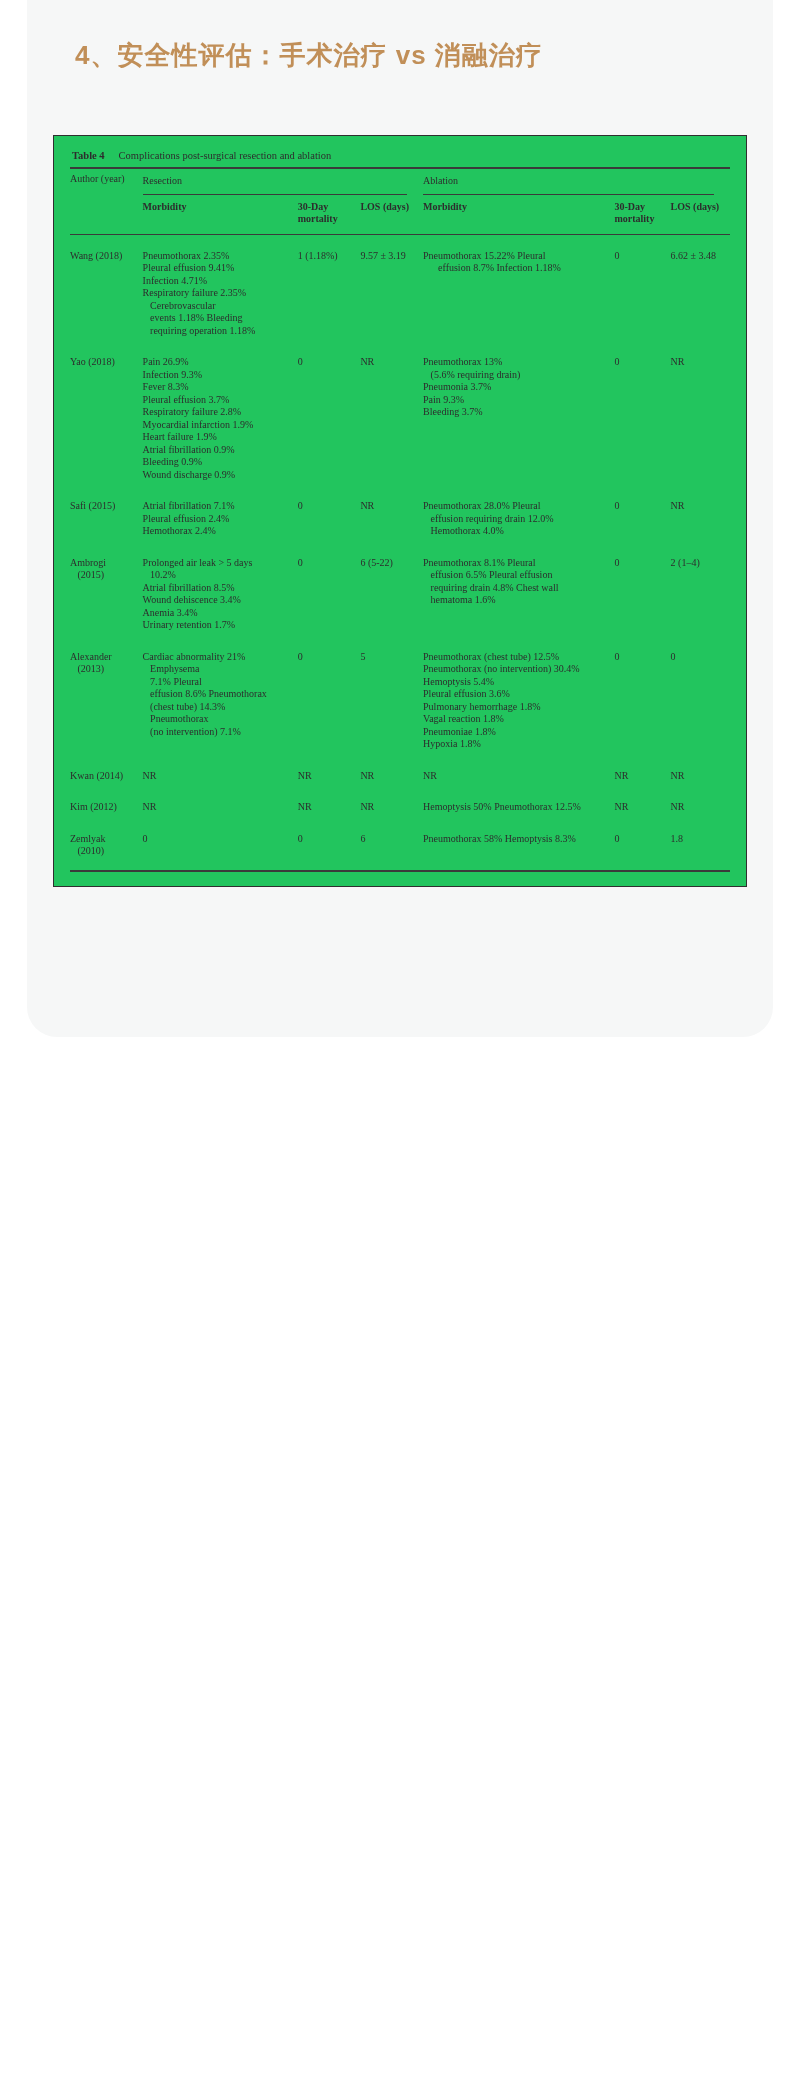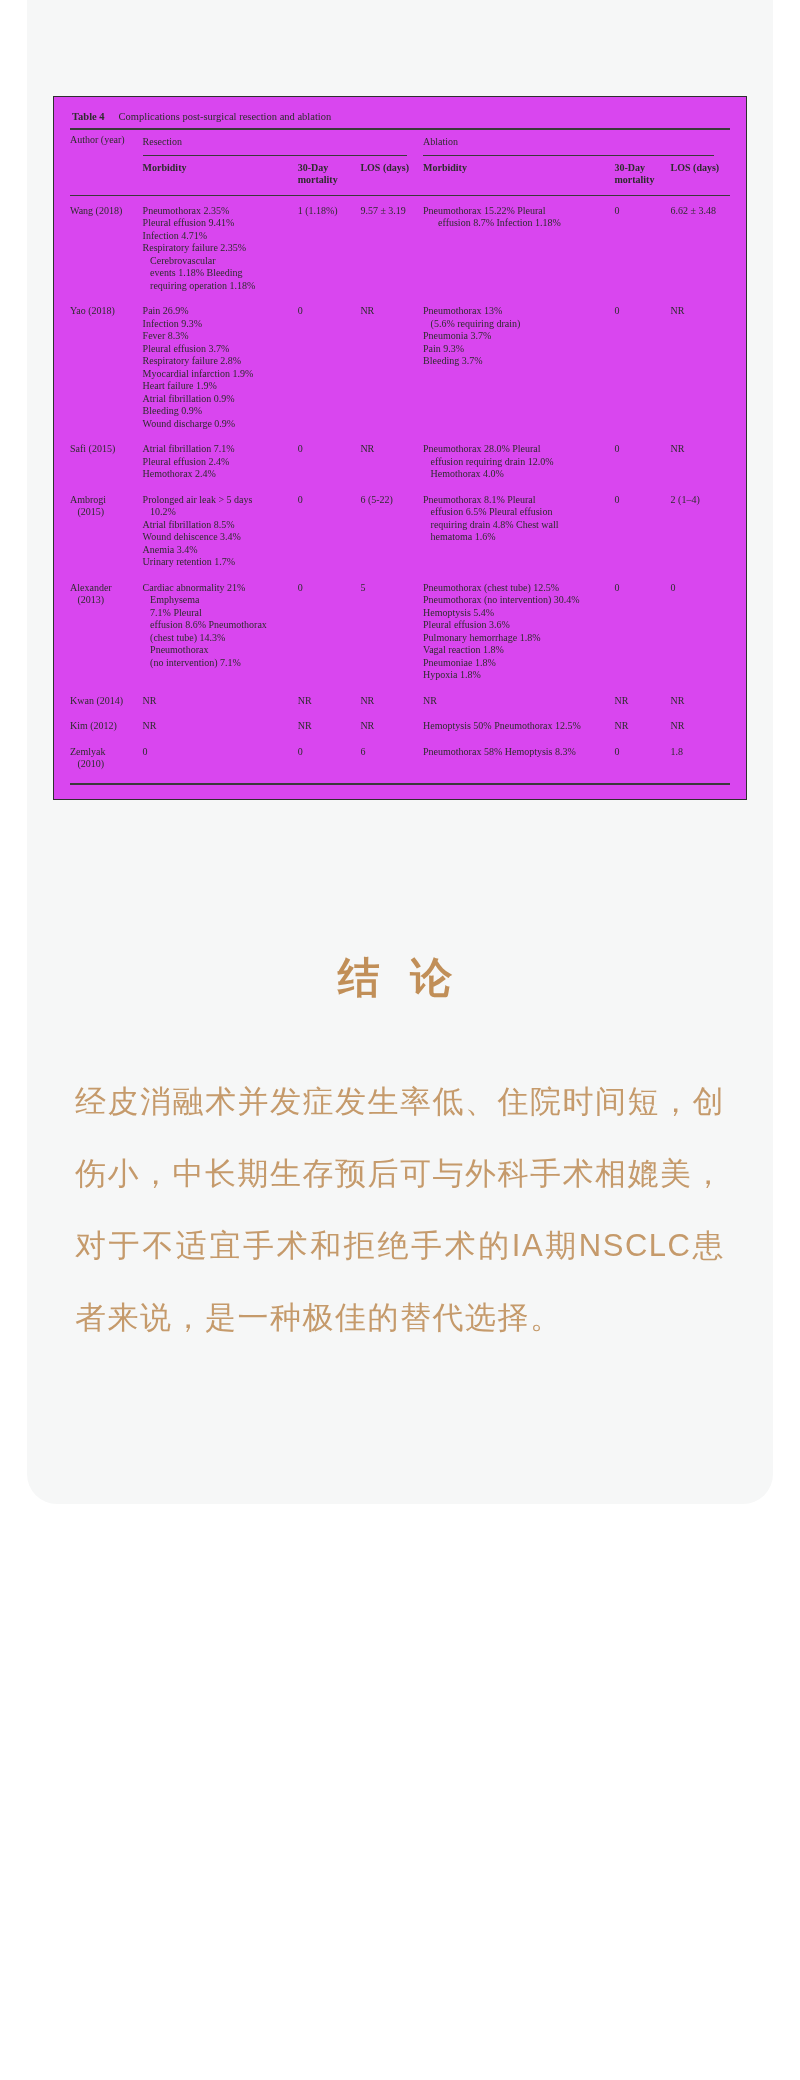--- a/index.html
+++ b/index.html
@@ -14,41 +14,41 @@
     font-size:26px;font-weight:bold;letter-spacing:1px;
     margin:4px 0 26px 0;
   }
   .body-para{
     font-size:31px;line-height:69px;letter-spacing:1.5px;
     text-align:justify;margin:0 0 0 0;
   }
   .body-para.second{margin-top:40px;}
   
   .table-box{
-    margin:62px 0 0 0;background:#d946ef;border:1px solid #2f2f2f;
+    margin:62px 0 0 0;background:#22c55e;border:1px solid #2f2f2f;
     padding:12px 16px 14px 16px;
     font-family:"Liberation Serif",serif;color:#2d2d2d;
   }
   .tbl-caption{font-size:10.5px;padding:2px 2px 6px 2px;border-bottom:2px solid #3a3a3a;}
   .tbl-caption .cap-label{font-weight:bold;margin-right:14px;}
   table.journal{
     width:100%;border-collapse:collapse;table-layout:fixed;
     font-size:10px;line-height:12.5px;
     border-bottom:2px solid #3a3a3a;
   }
   table.journal th, table.journal td{
     text-align:left;vertical-align:top;font-weight:normal;
     padding:2px 4px 2px 0;word-wrap:break-word;
   }
   table.journal .grp div{
     border-bottom:1.6px solid #3a3a3a;padding:4px 0 6px 0;margin-right:12px;
   }
   table.journal thead tr.sub th{padding:4px 4px 8px 0;border-bottom:1.4px solid #3a3a3a;white-space:pre-line;font-weight:bold;}
   table.journal thead th.author-h{border-bottom:1.4px solid #3a3a3a;padding-top:4px;}
-  table.journal td{white-space:pre-wrap;padding-top:9px;padding-bottom:4px;}
+  table.journal td{white-space:pre-wrap;padding-top:15px;padding-bottom:4px;}
   table.journal tbody tr:last-child td{padding-bottom:12px;}
   col.c-author{width:11%;}
   col.c-rmorb{width:23.5%;}
   col.c-rmort{width:9.5%;}
   col.c-rlos{width:9.5%;}
   col.c-amorb{width:29%;}
   col.c-amort{width:8.5%;}
   col.c-alos{width:9%;}
   
   .conclusion-title{
@@ -60,20 +60,21 @@
     font-size:31px;line-height:72px;letter-spacing:1.5px;
     text-align:justify;margin:0;
   }
 </style>
 </head>
 <body>
 
 <div class="card" style="background: rgb(246, 247, 247);">
   <div class="inner">
 
+    <h2 class="section-title" style="color: rgb(193, 143, 88);">4、安全性评估：手术治疗 vs 消融治疗</h2>
 
 
   </div>
 
   <div class="table-box">
     <div class="tbl-caption">
       <span class="cap-label">Table 4</span><span>Complications post-surgical resection and ablation</span>
     </div>
     <table class="journal">
       <colgroup>
@@ -224,17 +225,13 @@
             <td>0</td>
             <td>6</td>
             <td>Pneumothorax 58% Hemoptysis 8.3%</td>
             <td>0</td>
             <td>1.8</td>
           </tr>
         </tbody>
     </table>
   </div>
 
-  <div class="inner">
-    <div class="conclusion-title" style="color: rgb(193, 143, 88);">结 论</div>
-    <p class="conclusion-para" style="color: rgb(197, 154, 107);">经皮消融术并发症发生率低、住院时间短，创伤小，中长期生存预后可与外科手术相媲美，对于不适宜手术和拒绝手术的IA期NSCLC患者来说，是一种极佳的替代选择。</p>
-  </div>
 </div>
 
 </body></html>

